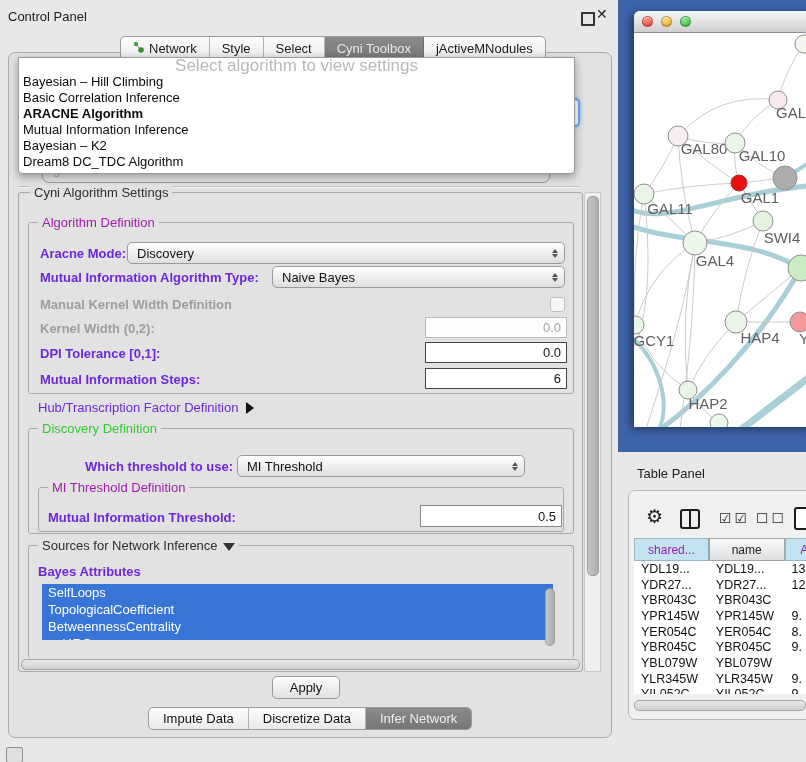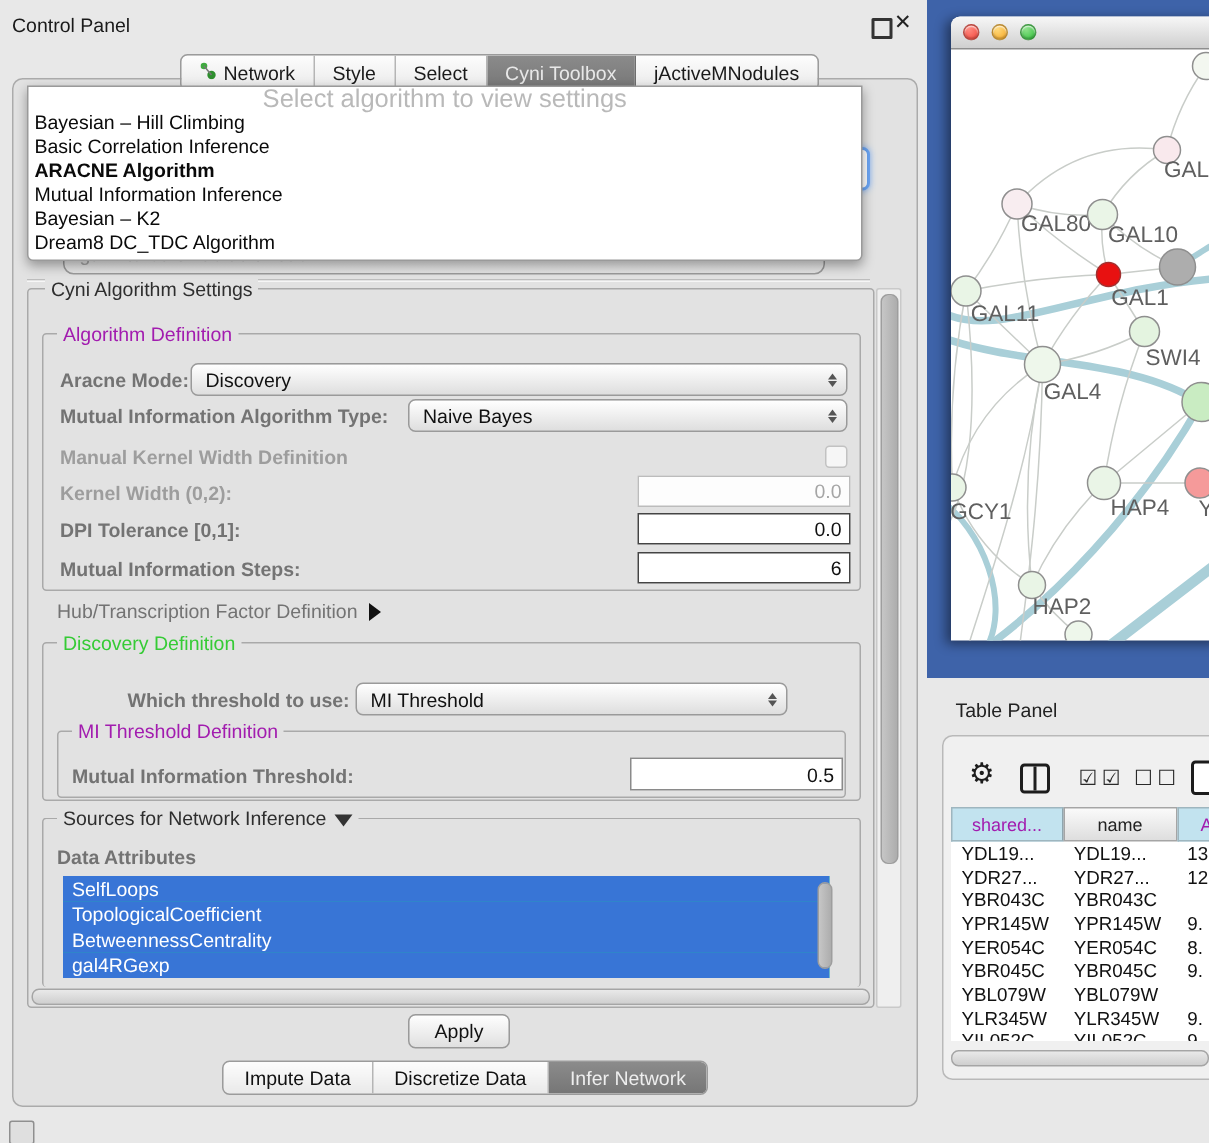--- a/index.html
+++ b/index.html
@@ -31,36 +31,36 @@
   .hidden-combo span{position:absolute;left:10px;top:9px;font-size:13px;color:#a8a8a8;}
   .focus-combo{left:556px;top:98px;width:20px;height:25px;background:#fff;border:2px solid #6ca6f5;
                border-radius:5px;box-shadow:0 0 4px #7fb2f8;z-index:10;}
   .etch{left:18px;top:186px;width:562px;height:0;border-top:1px solid #bdbdbd;border-bottom:1px solid #f6f6f6;}
   
   .grp{border:1px solid #a9a9a9;border-radius:3px;}
   .legend{position:absolute;background:#e2e2e2;padding:0 4px;font-size:13px;line-height:13px;}
   .leg-blue{color:#a21caf;}
   .leg-green{color:#35cb35;}
   .leg-plain{color:#2e2e2e;}
-  .lbl{font-size:13px;color:#737373;white-space:nowrap;}
+  .lbl{font-size:13px;color:#6d28d9;white-space:nowrap;}
   .lbl.b{font-weight:bold;}
   .lbl.dis{color:#9d9d9d;font-weight:bold;}
   .combo{border:1px solid #9a9a9a;border-radius:5px;background:linear-gradient(#ffffff,#dedede);
          font-size:13px;color:#111;display:flex;align-items:center;padding-left:9px;height:22px;box-sizing:border-box;}
   .combo .stp{margin-left:auto;margin-right:6px;display:flex;flex-direction:column;gap:1px;align-items:center;}
   .combo .stp i{width:0;height:0;border-left:3.5px solid transparent;border-right:3.5px solid transparent;display:block;}
   .combo .stp i.up{border-bottom:4px solid #555;}
   .combo .stp i.dn{border-top:4px solid #555;}
   .field{border:1px solid #444;background:#fff;font-size:13px;color:#111;text-align:right;
          padding:0 5px;box-sizing:border-box;display:flex;align-items:center;justify-content:flex-end;height:21px;}
   .field.dis{border:1px solid #bcbcbc;color:#a5a5a5;background:#fdfdfd;}
   .chk{width:13px;height:13px;border:1px solid #c2c2c2;border-radius:3px;background:#f6f6f6;}
   .arrow-r{display:inline-block;width:0;height:0;border-top:6px solid transparent;border-bottom:6px solid transparent;border-left:8px solid #111;vertical-align:-2px;margin-left:8px;}
   .arrow-d{display:inline-block;width:0;height:0;border-left:6px solid transparent;border-right:6px solid transparent;border-top:8px solid #333;vertical-align:-1px;margin-left:5px;}
-  .attr-list{left:42px;top:584px;width:511px;height:68px;overflow:hidden;background:#14b8a6;}
+  .attr-list{left:42px;top:584px;width:511px;height:56px;overflow:hidden;background:#8b5cf6;}
   .attr-item{height:17px;line-height:17px;background:#3875d6;color:#fff;font-size:13px;padding-left:6px;}
   .vthumb{background:linear-gradient(90deg,#c6c6c6,#adadad);border-radius:5px;border:1px solid #9e9e9e;}
   .hthumb{background:linear-gradient(#e9e9e9,#cfcfcf);border-radius:5px;border:1px solid #a5a5a5;}
   .btn{border:1px solid #9a9a9a;border-radius:5px;background:linear-gradient(#fefefe,#e0e0e0);
        font-size:13px;color:#111;display:flex;align-items:center;justify-content:center;}
   .segbar{display:flex;height:21px;border:1px solid #9b9b9b;border-radius:5px;overflow:hidden;
           background:linear-gradient(#fdfdfd,#e9e9e9);}
   .seg{padding:0 14px;font-size:13px;color:#111;display:flex;align-items:center;border-right:1px solid #b5b5b5;white-space:nowrap;}
   .seg:last-child{border-right:none;}
   .seg.sel{background:linear-gradient(#8b8b8b,#767676);color:#eee;}
@@ -200,21 +200,21 @@
 <span class="legend leg-blue" style="left:48px;top:481px;">MI Threshold Definition</span>
 <span class="abs lbl b" style="left:48px;top:510px;">Mutual Information Threshold:</span>
 <div class="abs field" style="left:420px;top:505px;width:142px;height:22px;border-color:#8a8a8a;">
   <span>0.5</span>
   </div>
 
 <div class="abs grp" style="left:28px;top:545px;width:544px;height:112px;border-bottom:none;"></div>
 <span class="legend leg-plain" style="left:38px;top:539px;">
   <span>Sources for Network Inference</span><span class="arrow-d"></span>
 </span>
-<span class="abs lbl b" style="left:38px;top:564px;">Data Attributes</span>
+<span class="abs lbl b" style="left:38px;top:564px;">Bayes Attributes</span>
 <div class="abs attr-list" id="attr-list">
     <div class="attr-item">SelfLoops</div>
     <div class="attr-item">TopologicalCoefficient</div>
     <div class="attr-item">BetweennessCentrality</div>
     <div class="attr-item">gal4RGexp</div>
   </div>
 <div class="abs vthumb" style="left:545px;top:588px;width:8px;height:56px;"></div>
 
 <div class="abs" style="left:584px;top:192px;width:15px;height:478px;background:#efefef;border:1px solid #c9c9c9;border-radius:2px;"></div>
 <div class="abs vthumb" style="left:587px;top:196px;width:10px;height:378px;"></div>

